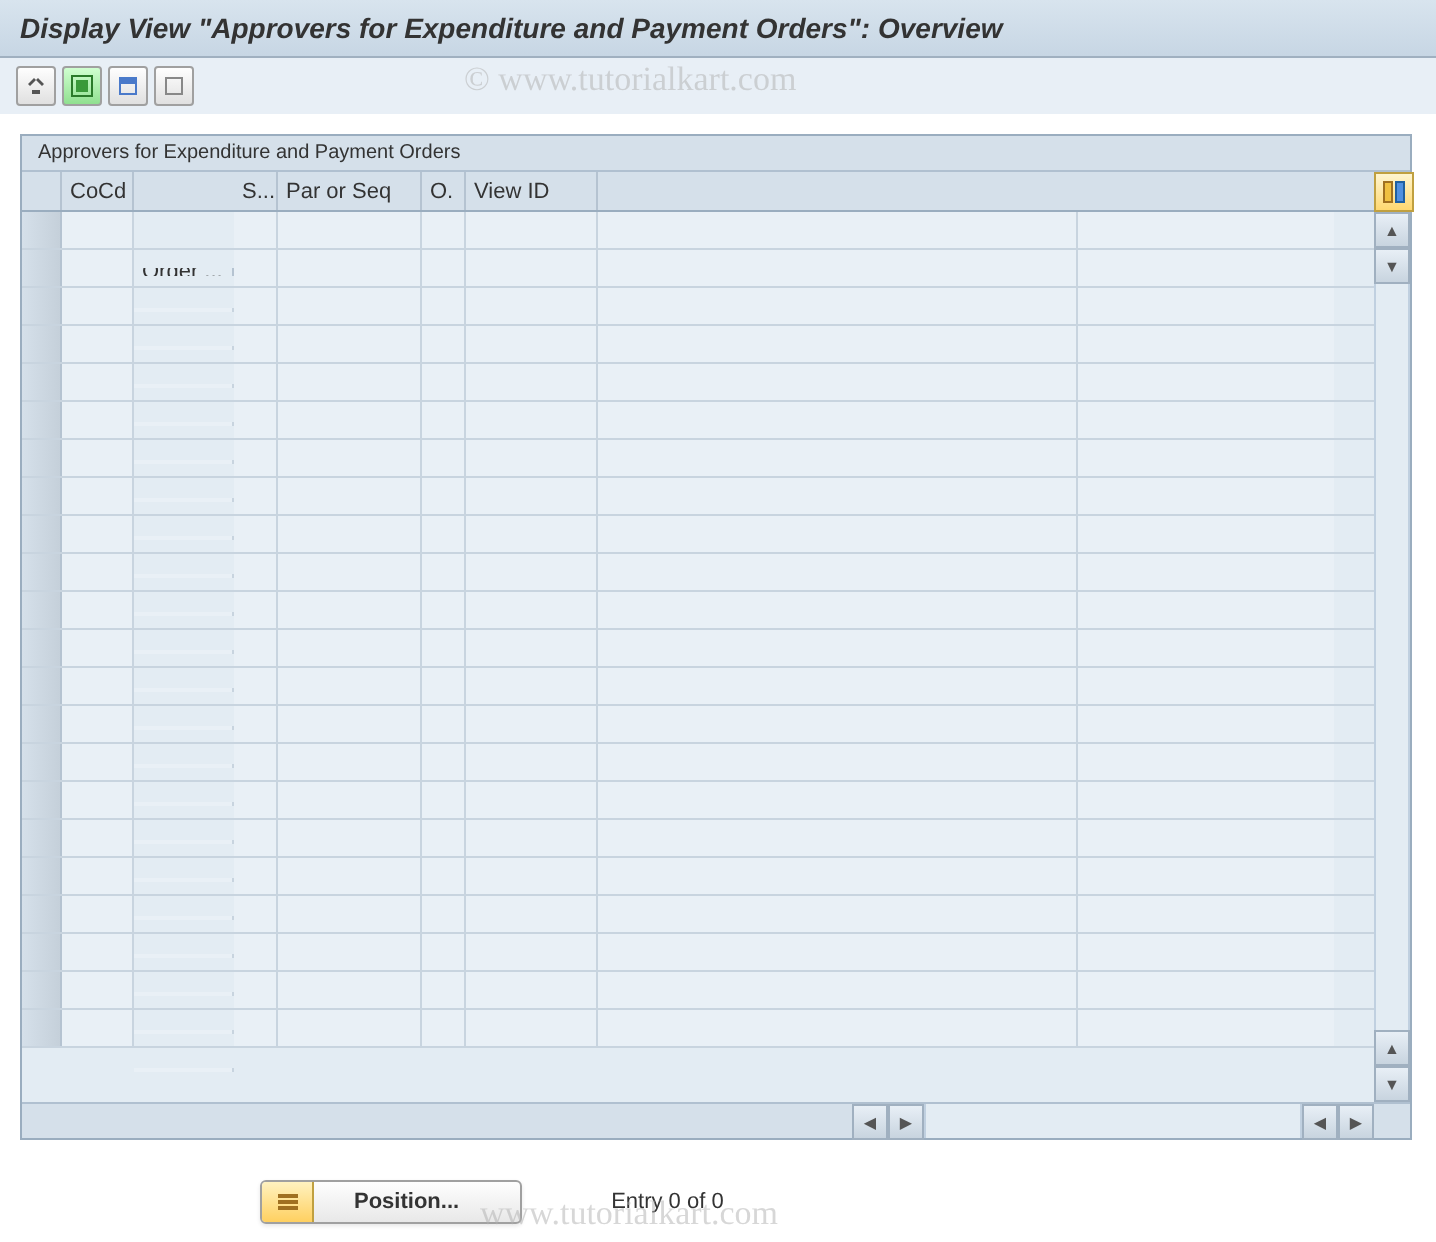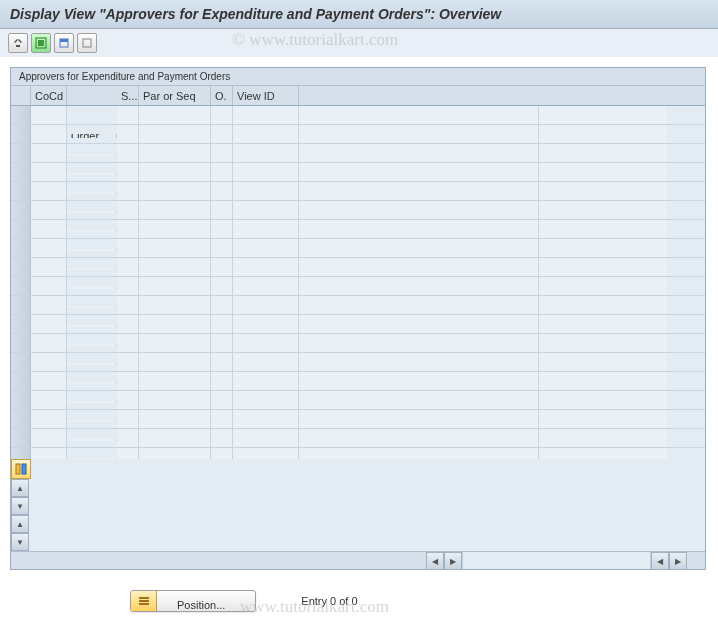--- a/index.html
+++ b/index.html
@@ -76,21 +76,20 @@
     .table-title {
       padding: 3px 8px;
       background: #d5e0ea;
       border-bottom: 1px solid #b0c0d0;
       font-size: 10px;
       color: #333;
     }
     .table-container {
       display: flex;
       height: 465px;
-      flex-direction: column;
     }
     .table-grid {
       flex: 1;
       overflow: hidden;
     }
     .table-header-row {
       display: flex;
       background: #d5e0ea;
       border-bottom: 1px solid #9aadbf;
       height: 20px;
@@ -179,27 +178,28 @@
       width: 415px;
     }
     .bottom-bar {
       display: flex;
       align-items: center;
       gap: 20px;
       padding: 10px 130px;
     }
     .position-btn {
       display: flex;
-      align-items: flex-end;
+      align-items: center;
       border: 1px solid #a0a0a0;
       border-radius: 3px;
       background: linear-gradient(to bottom, #fefefe, #e8e8e8);
       height: 22px;
       cursor: pointer;
       box-shadow: 0 1px 2px rgba(0,0,0,0.1);
+      font-weight: bold;
     }
     .position-icon-part {
       width: 26px;
       height: 100%;
       background: linear-gradient(to bottom, #fff2c0, #ffd060);
       border-right: 1px solid #c0a040;
       border-radius: 2px 0 0 2px;
       display: flex;
       align-items: center;
       justify-content: center;

